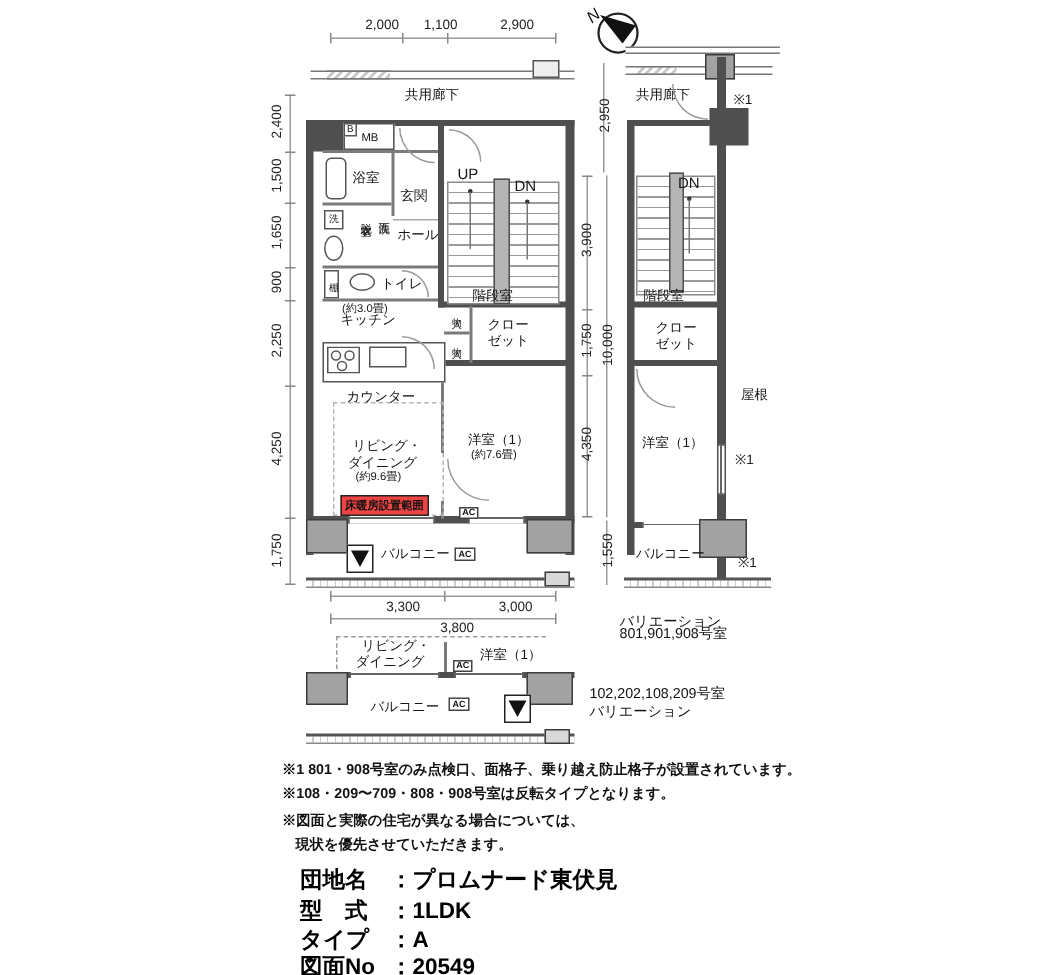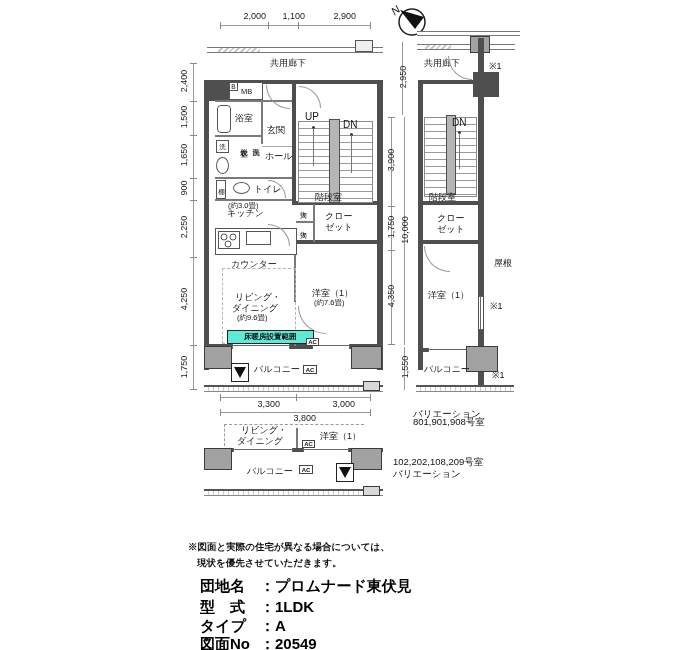--- a/index.html
+++ b/index.html
@@ -27,21 +27,21 @@
   .rail{position:absolute;box-sizing:border-box;background:#b5b5b5;border:1px solid #4f4f4f;}
   .brail{position:absolute;box-sizing:border-box;border-top:2px solid #555;border-bottom:1px solid #888;
          background:repeating-linear-gradient(90deg,#fff 0 4px,#cccccc 4px 5px);}
   .win{position:absolute;background:linear-gradient(#fff 0 1px,#666 1px 2px,#fff 2px 100%);border-left:1px solid #666;border-right:1px solid #666;box-sizing:border-box;}
   .vwin{position:absolute;background:linear-gradient(90deg,#fff 0 1px,#666 1px 2px,#fff 2px 100%);border-top:1px solid #666;border-bottom:1px solid #666;box-sizing:border-box;}
   .arc{position:absolute;border:1px solid #999;border-top:none;border-right:none;border-bottom-left-radius:100%;box-sizing:border-box;}
   .arc2{position:absolute;border:1px solid #999;border-bottom:none;border-left:none;border-top-right-radius:100%;box-sizing:border-box;}
   .acbox{position:absolute;border:1px solid #444;background:#fff;font-size:6px;font-weight:bold;text-align:center;line-height:7px;box-sizing:border-box;}
   .hatchbox{position:absolute;border:1.5px solid #222;background:#fff;box-sizing:border-box;display:flex;align-items:center;justify-content:center;}
   .tri{width:0;height:0;border-left:6px solid transparent;border-right:6px solid transparent;border-top:11px solid #111;}
-  .fh{position:absolute;border:1px solid #222;background:#5eead4;font-size:7.5px;font-weight:bold;padding:1px 16px;white-space:nowrap;color:#111;}
+  .fh{position:absolute;border:1px solid #222;background:#ef4444;font-size:7.5px;font-weight:bold;padding:1px 2px;white-space:nowrap;color:#111;}
   .dline{position:absolute;background:#999;}
   .tickh{position:absolute;width:7px;height:1px;background:#888;}
   .tickv{position:absolute;width:1px;height:7px;background:#888;}
   .dim{position:absolute;width:44px;text-align:right;font-size:9px;color:#222;}
   .cap{position:absolute;font-size:9.5px;color:#111;white-space:nowrap;}
   .note{position:absolute;font-size:9.5px;font-weight:600;color:#111;white-space:nowrap;}
   .inforow{position:absolute;left:200px;font-size:15px;font-weight:bold;color:#000;white-space:nowrap;}
   .inforow .ilabel{display:inline-block;width:60px;}
   .dashl{position:absolute;border-left:1px dashed #9a9a9a;}
   .dasht{position:absolute;border-top:1px dashed #9a9a9a;}
@@ -264,20 +264,22 @@
   <div class="acbox" style="left:299px;top:465px;width:14px;height:9px;line-height:8px;">AC</div>
   <div class="hatchbox" style="left:336px;top:463px;width:18px;height:19px;">
       <div class="tri"></div>
     </div>
   <div class="brail" style="left:204px;top:489px;width:179px;height:7px;"></div>
   <div class="col" style="left:363px;top:486px;width:17px;height:10px;background:#d8d8d8;"></div>
 
   <div class="cap" style="left:393px;top:456px;">102,202,108,209号室</div>
   <div class="cap" style="left:393px;top:468px;">バリエーション</div>
 
+  <div class="note" style="left:188px;top:507px;">※1 801・908号室のみ点検口、面格子、乗り越え防止格子が設置されています。</div>
+  <div class="note" style="left:188px;top:523px;">※108・209〜709・808・908号室は反転タイプとなります。</div>
   <div class="note" style="left:188px;top:541px;">※図面と実際の住宅が異なる場合については、</div>
   <div class="note" style="left:197px;top:557px;">現状を優先させていただきます。</div>
 
   <div class="inforow" style="top:577px;">
     <span class="ilabel">団地名</span><span>：</span><span>プロムナード東伏見</span>
   </div>
   <div class="inforow" style="top:598px;">
     <span class="ilabel">型　式</span><span>：</span><span>1LDK</span>
   </div>
   <div class="inforow" style="top:617px;">

